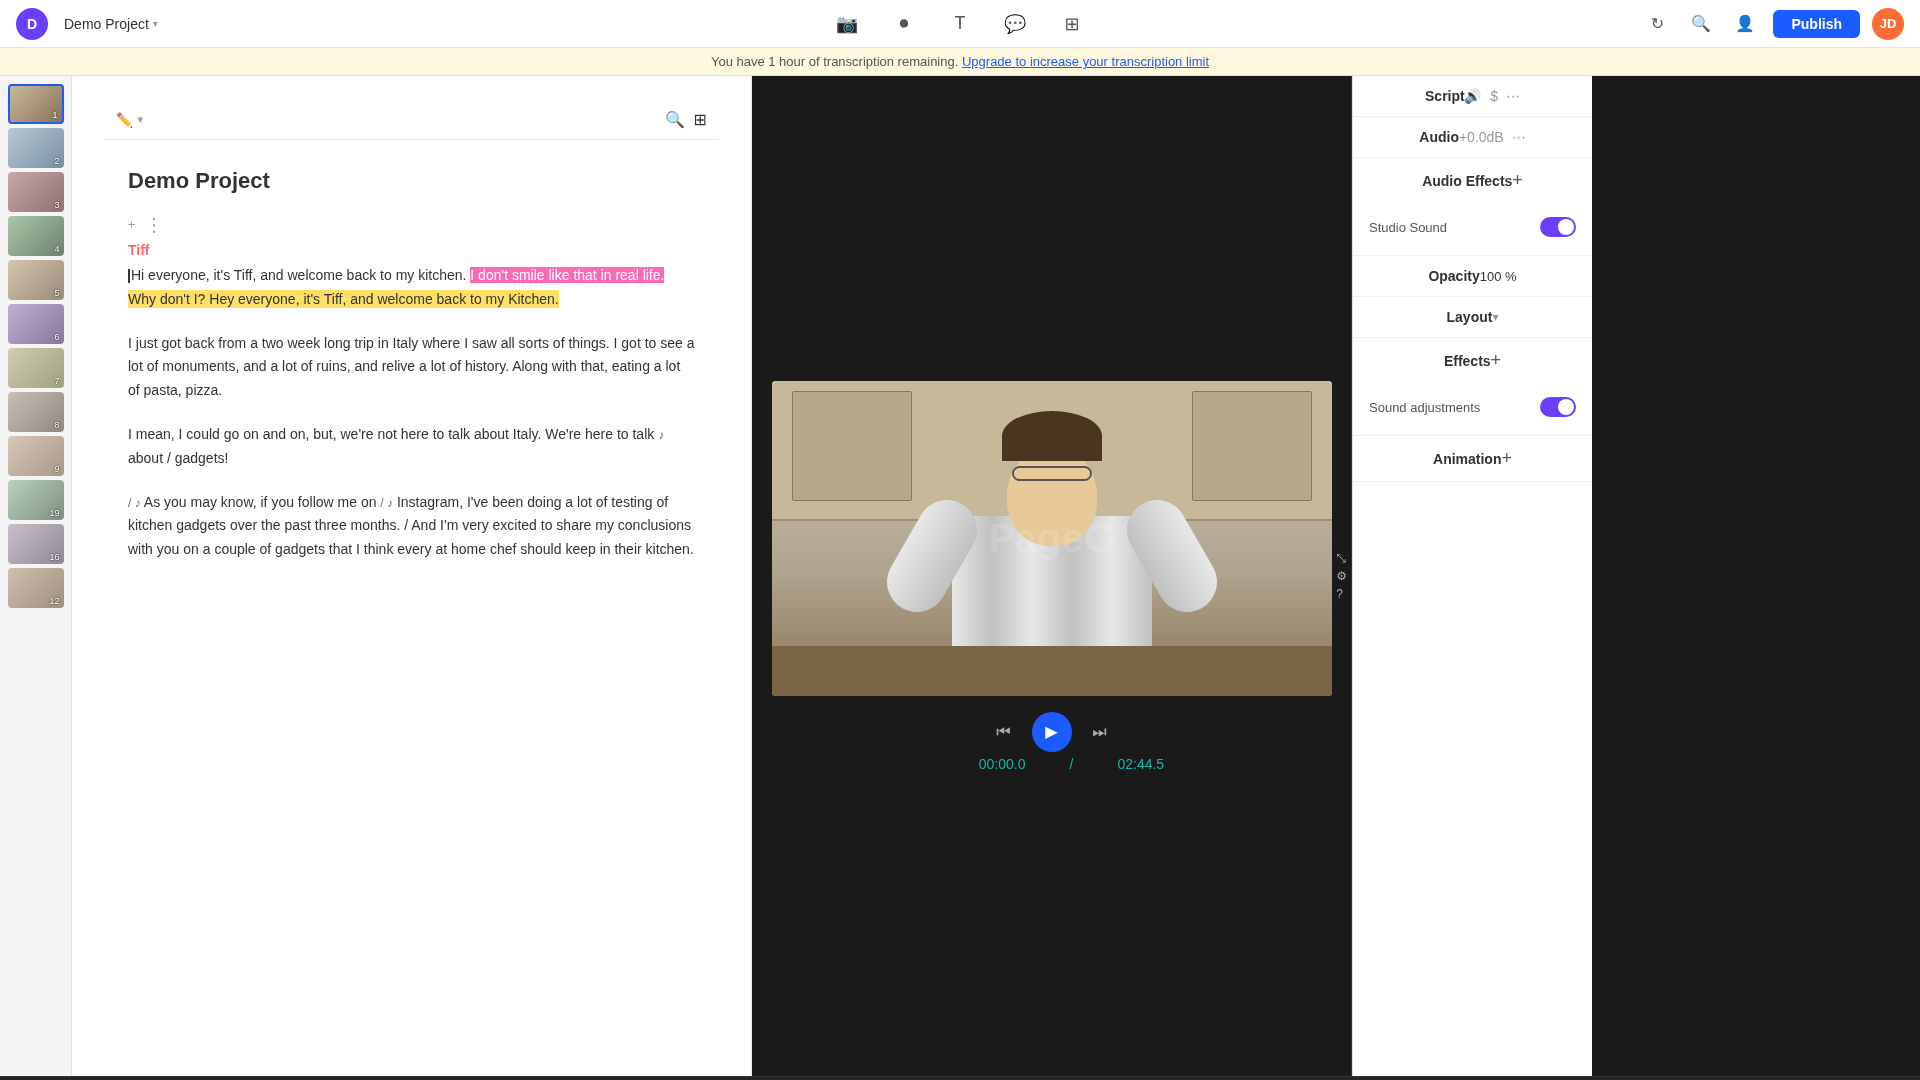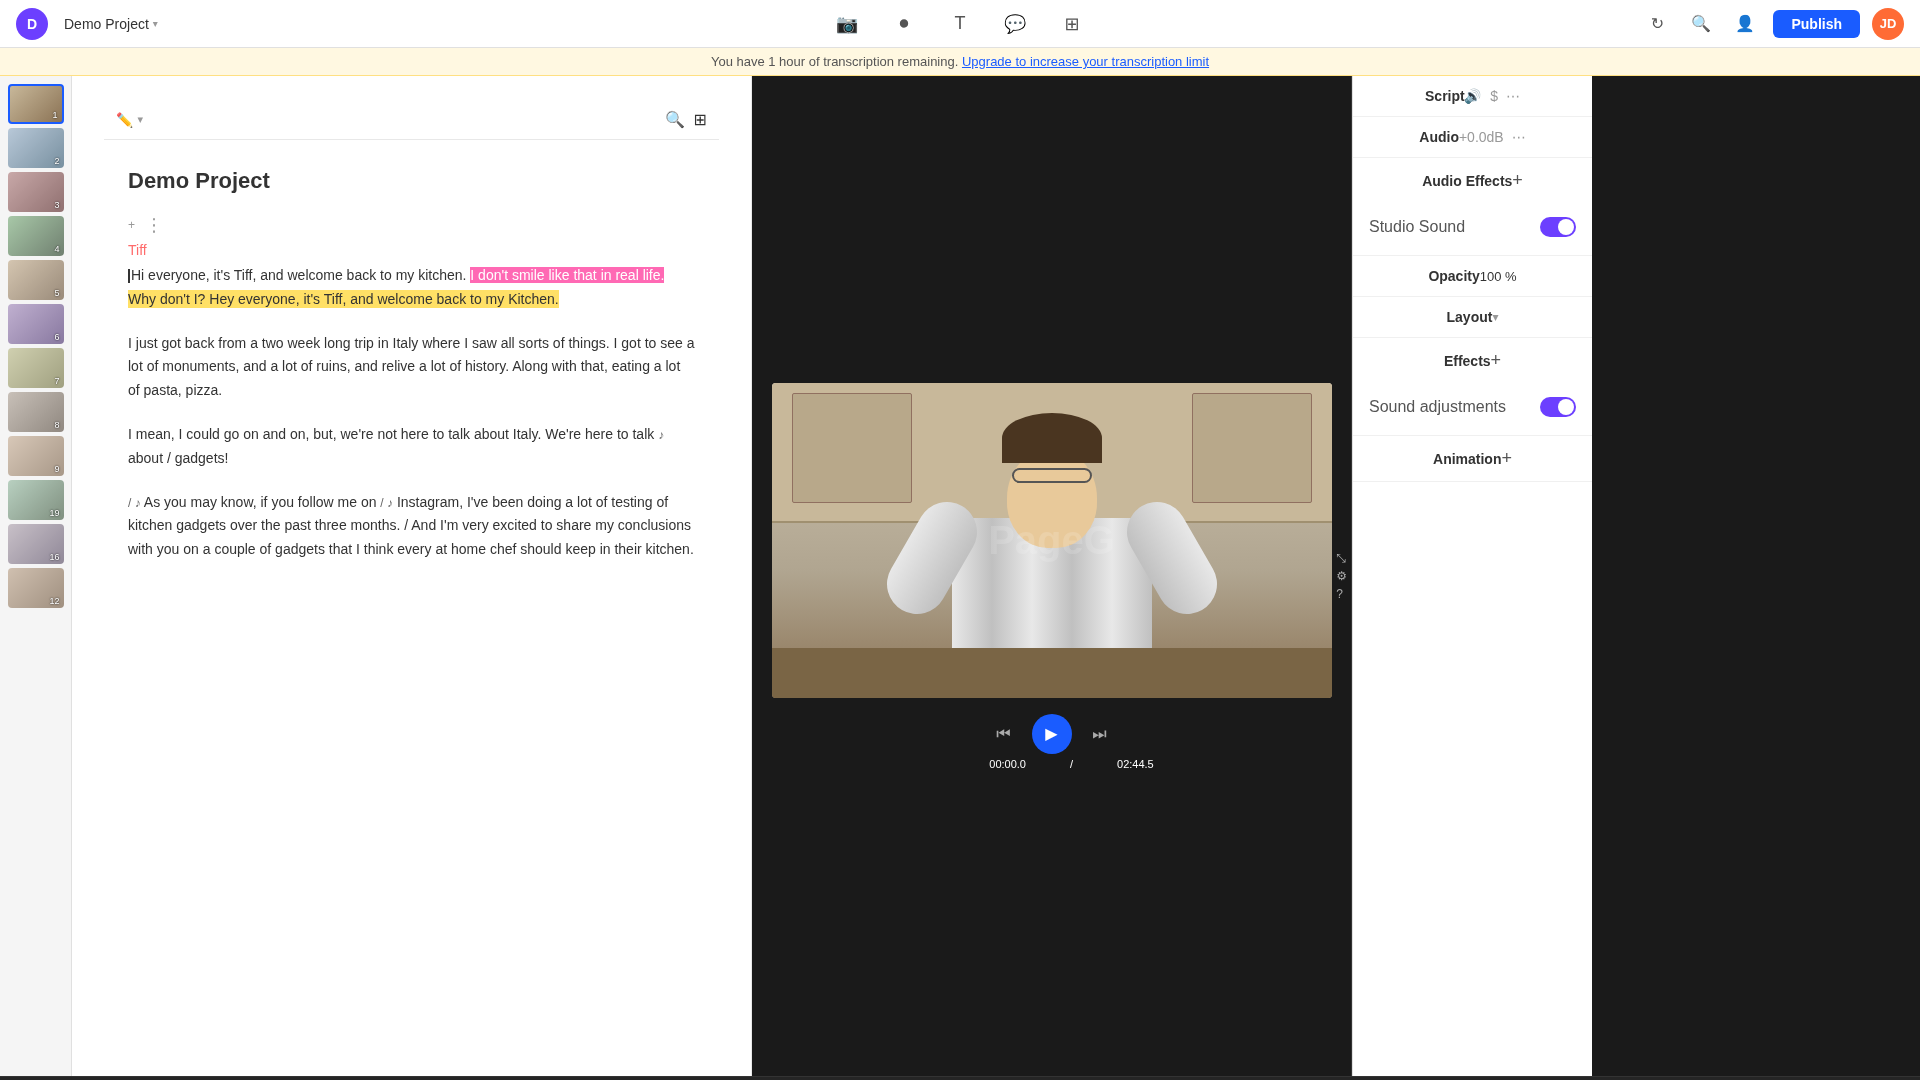--- a/index.html
+++ b/index.html
@@ -39,21 +39,21 @@
     .thumb-item { width: 56px; height: 40px; background: #ccc; border-radius: 4px; overflow: hidden; cursor: pointer; position: relative; display: flex; align-items: center; justify-content: center; flex-shrink: 0; }
     .thumb-num { position: absolute; bottom: 2px; right: 4px; font-size: 9px; color: white; text-shadow: 0 0 2px #000; }
 
     
     #script-panel {
       flex: 1; background: #fff; overflow-y: auto; padding: 24px 32px;
       position: relative; border-right: 1px solid #e8e8e8;
     }
 
     .project-name { font-size: 22px; font-weight: 600; color: #333; margin-bottom: 20px; margin-top: 8px; }
-    .speaker-label { color: #ff6b6b; font-size: 14px; font-weight: 400; margin-bottom: 6px; }
+    .speaker-label { color: #ff6b6b; font-size: 14px; font-weight: 700; margin-bottom: 6px; }
     .transcript-block { margin-bottom: 20px; font-size: 14px; line-height: 1.7; color: #333; }
     .highlight-pink { background: #ff69b4; color: white; padding: 0 0; }
     .highlight-yellow { background: #ffe066; padding: 1px 0; }
     .music-icon { color: #666; font-size: 12px; }
     .cursor-line { display: inline-block; width: 2px; height: 14px; background: #333; vertical-align: middle; margin-right: 1px; }
 
     
     #video-panel {
       width: 600px; background: #1a1a1a; display: flex; flex-direction: column; align-items: center; justify-content: center; position: relative; border-right: 1px solid #333;
     }
@@ -64,31 +64,31 @@
     .kitchen-scene {
       width: 100%; height: 100%; position: relative; overflow: hidden;
       background: linear-gradient(180deg, #d4c5b0 0%, #c8b89a 40%, #a0917a 100%);
     }
     .watermark { position: absolute; top: 50%; left: 50%; transform: translate(-50%, -50%); font-size: 40px; color: rgba(255,255,255,0.15); font-weight: bold; white-space: nowrap; text-align: center; }
 
     
     #playback { display: flex; align-items: center; gap: 12px; margin-top: 16px; }
     .play-btn { width: 40px; height: 40px; background: #1a5cff; border-radius: 50%; display: flex; align-items: center; justify-content: center; cursor: pointer; color: white; font-size: 16px; border: none; }
     .skip-btn { width: 32px; height: 32px; background: none; border: none; color: #aaa; font-size: 16px; cursor: pointer; display: flex; align-items: center; justify-content: center; border-radius: 4px; }
-    .time-display { color: #ffffff; font-size: 11px; margin-left: 40px; }
+    .time-display { color: #14b8a6; font-size: 14px; margin-left: 40px; }
 
     
     #right-panel { width: 240px; background: #fff; border-left: 1px solid #e0e0e0; overflow-y: auto; }
     .right-section { border-bottom: 1px solid #f0f0f0; }
     .right-section-header { display: flex; align-items: center; justify-content: center; padding: 12px 16px; cursor: pointer; }
     .right-section-header .section-title { font-size: 14px; font-weight: 600; color: #333; }
     .right-section-header .section-icons { display: flex; gap: 8px; align-items: center; color: #999; font-size: 14px; }
     .right-section-body { padding: 8px 16px 12px; }
     .right-row { display: flex; align-items: center; justify-content: space-between; padding: 6px 0; }
-    .right-label { font-size: 16px; color: #555; }
+    .right-label { font-size: 13px; color: #555; }
     .toggle-switch { width: 36px; height: 20px; background: #6c3fff; border-radius: 10px; position: relative; cursor: pointer; }
     .toggle-switch::after { content: ''; position: absolute; width: 16px; height: 16px; background: white; border-radius: 50%; top: 2px; right: 2px; }
     .add-icon { font-size: 18px; color: #555; cursor: pointer; }
     .opacity-value { font-size: 13px; color: #333; }
 
     
     #timeline { height: 280px; background: #1a1a1a; border-top: 1px solid #333; display: flex; flex-direction: column; }
     #timeline-header { height: 32px; background: #252525; display: flex; align-items: center; padding: 0 8px; gap: 8px; border-bottom: 1px solid #333; }
 
     

